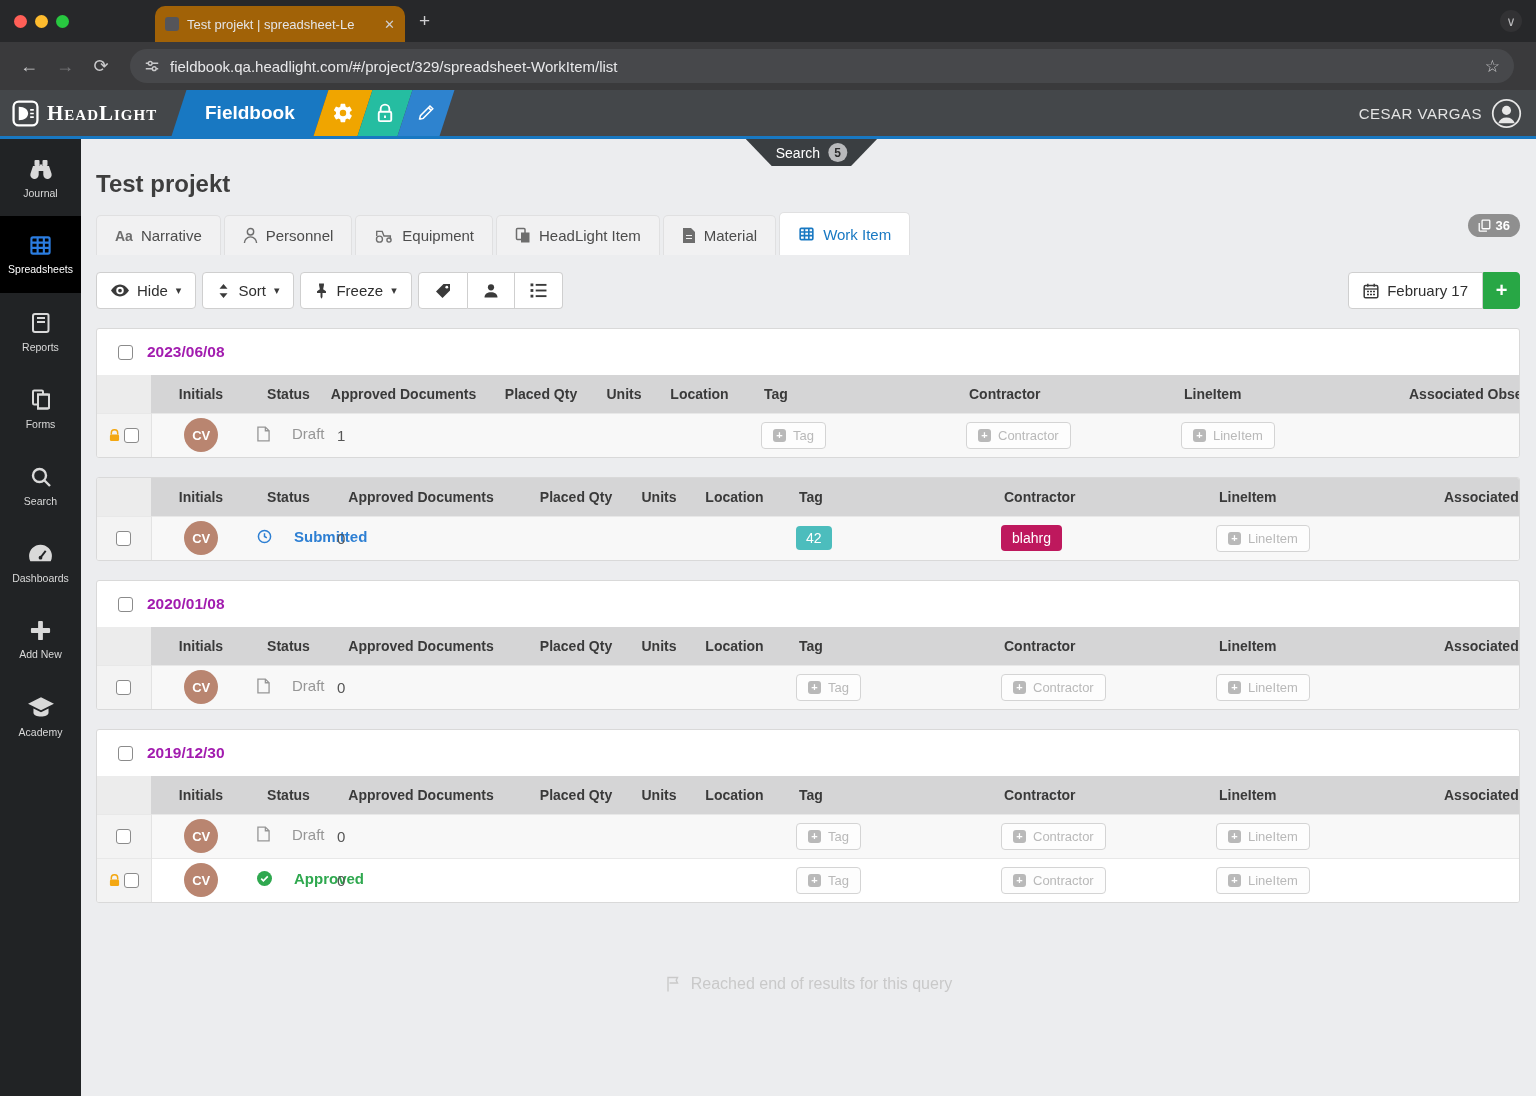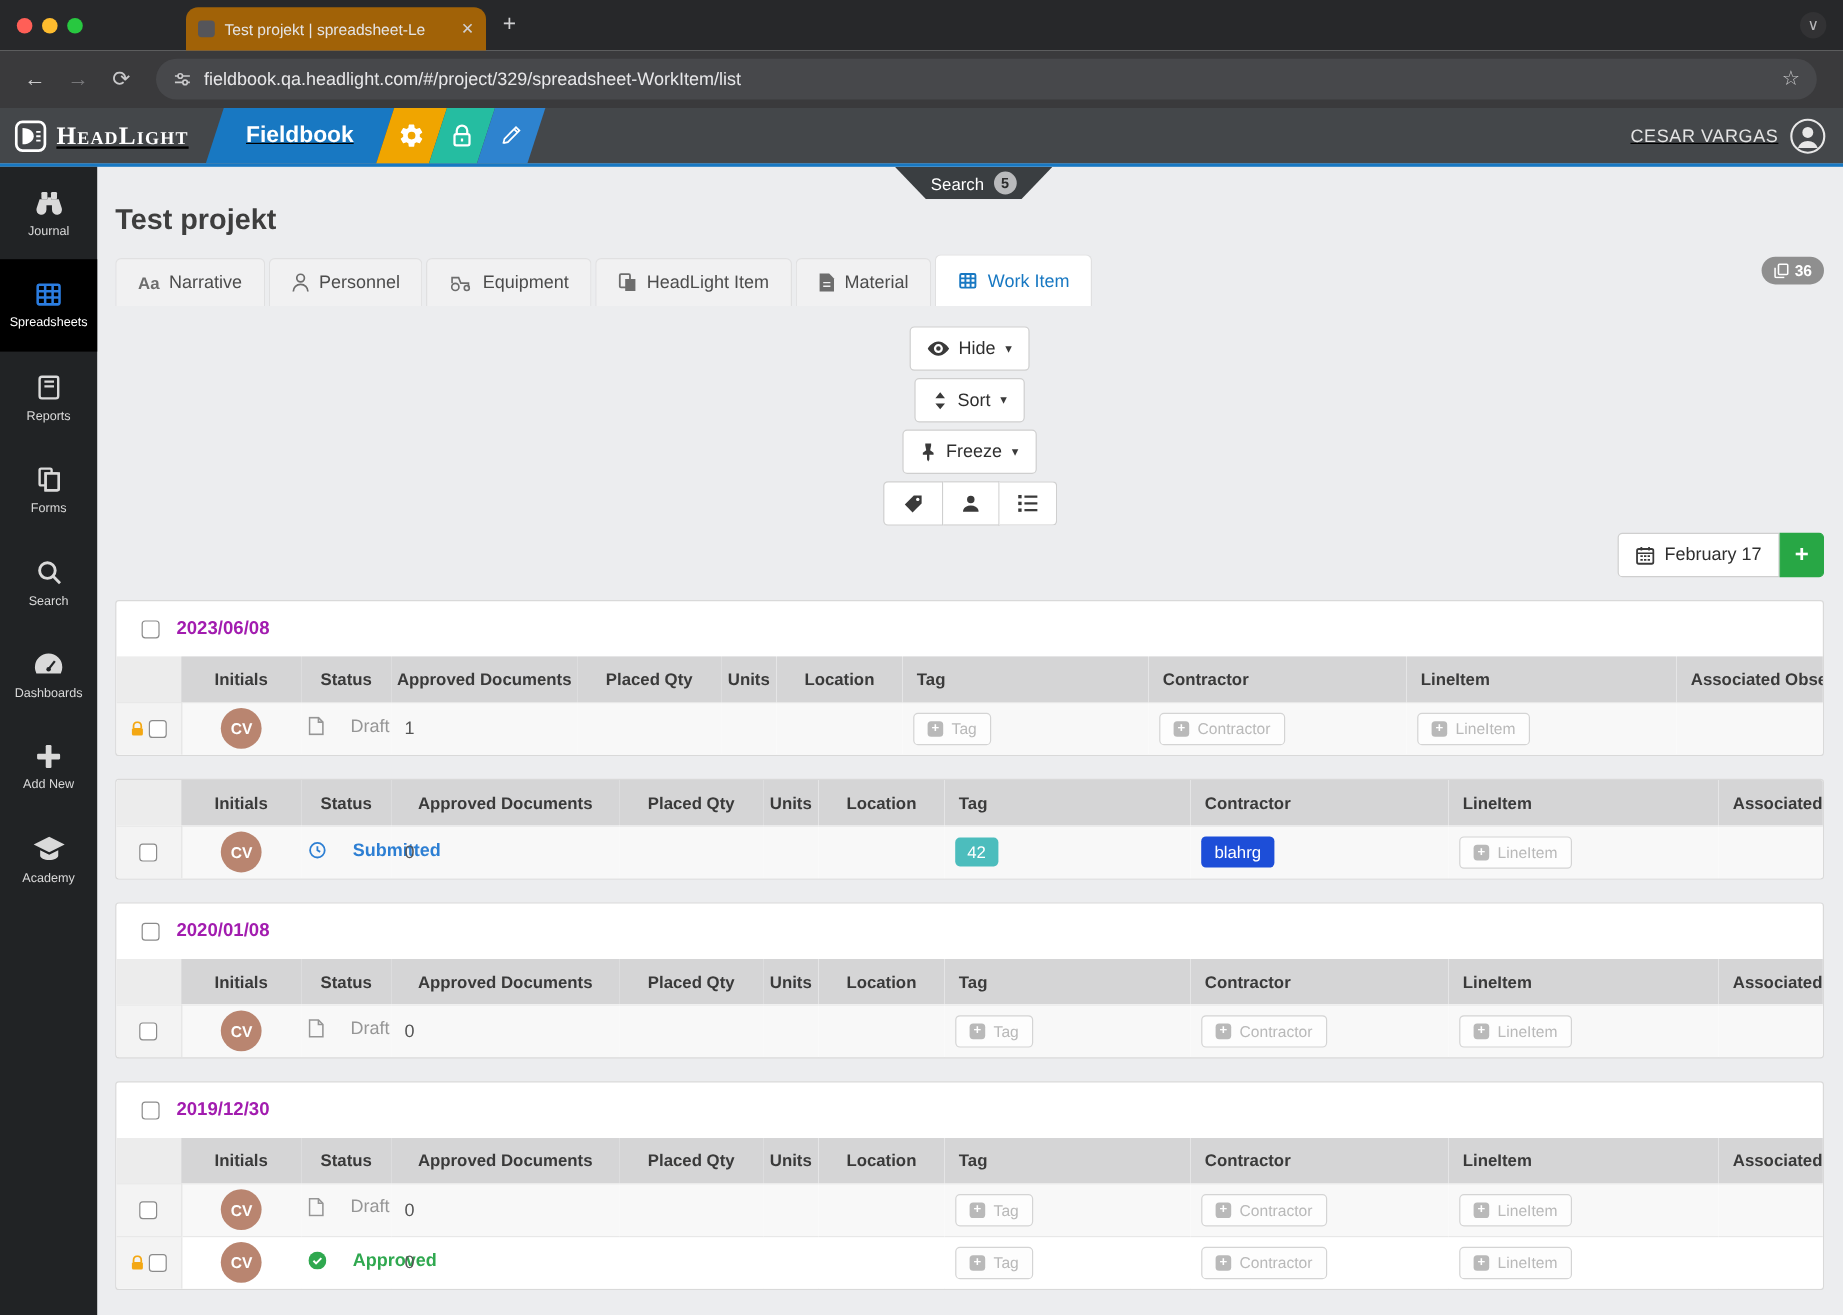--- a/index.html
+++ b/index.html
@@ -24,21 +24,21 @@
   .nav-ic { width:30px; height:30px; display:flex; align-items:center; justify-content:center;
             color:#c9c9cb; font-size:18px; border-radius:50%; }
   .nav-ic.dim { color:#77777a; }
   .urlbar { flex:1; height:34px; background:#47484b; border-radius:17px; margin:0 8px;
             display:flex; align-items:center; padding:0 14px; gap:10px; }
   .urlbar .site-info { color:#c9c9cb; }
   .url-text { color:#e8e8ea; font-size:15px; flex:1; white-space:nowrap; overflow:hidden; }
   .url-star { color:#c9c9cb; font-size:17px; }
 
   
-  .app-header { height:46px; background:#44474a; display:flex; align-items:stretch; position:relative;text-decoration:underline; }
+  .app-header { height:46px; background:#44474a; display:flex; align-items:stretch; position:relative; }
   .logo { display:flex; align-items:center; gap:8px; padding:0 12px 0 12px; }
   .logo-text { color:#fff; font-family:"Liberation Serif","DejaVu Serif",serif; font-weight:bold;
                font-variant:small-caps; font-size:21px; letter-spacing:1px; }
   .chiprow { display:flex; align-items:stretch; margin-left:10px; }
   .chip { transform:skewX(-18deg); display:flex; align-items:center; justify-content:center; }
   .chip > * { transform:skewX(18deg); }
   .chip-fieldbook { background:#1878c2; padding:0 26px; }
   .chip-fieldbook span { color:#fff; font-size:19px; font-weight:bold; }
   .chip-gear { background:#f0a500; width:44px; }
   .chip-lockc { background:#25bda1; width:40px; }
@@ -78,21 +78,21 @@
   .tab svg, .tab .glyph { color:#6d6d6d; }
   .tab .glyph { font-size:14px; font-weight:bold; }
   .tab.active { background:#fff; color:#1878c2; height:43px; }
   .tab.active svg { color:#1878c2; }
   .records-badge { margin-left:auto; align-self:flex-start; margin-top:2px; background:#8f8f8f; color:#fff;
                    border-radius:12px; height:23px; padding:0 10px; display:flex; align-items:center; gap:5px;
                    font-size:13px; font-weight:bold; }
   .records-badge svg { color:#fff; }
 
   
-  .tools-row { display:flex; align-items:center; margin-top:17px; gap:6px;flex-direction:column; }
+  .tools-row { display:flex; align-items:center; margin-top:17px; gap:6px; }
   .btn { height:37px; background:#fff; border:1px solid #cfcfcf; border-radius:4px;
          display:flex; align-items:center; gap:8px; padding:0 14px; font-size:15px; color:#2f2f2f; cursor:default; }
   .btn svg { color:#3a3a3a; }
   .caret { font-size:11px; color:#3a3a3a; }
   .btn-group { display:flex; }
   .btn-group .btn { border-radius:0; border-left-width:0; padding:0 15px; }
   .btn-group .btn:first-child { border-radius:4px 0 0 4px; border-left-width:1px; }
   .btn-group .btn:last-child { border-radius:0 4px 4px 0; }
   .tools-right { margin-left:auto; display:flex; }
   .btn-date { border-radius:4px 0 0 4px; }
@@ -130,21 +130,21 @@
   .status-approved { color:#2fa84f; font-weight:bold; }
   td.cell-val { padding-left:11px; font-size:15px; color:#555; }
   td.cell-left { padding-left:9px; }
   .ph-btn { display:inline-flex; align-items:center; gap:7px; height:27px; padding:0 11px;
             background:#fdfdfd; border:1px solid #d4d4d4; border-radius:4px; font-size:13px; color:#b9b9b9;
             font-family:inherit; cursor:default; }
   .plus-sq { width:13px; height:13px; border-radius:3px; background:#b9b9b9; color:#fff; font-size:11px;
              line-height:13px; text-align:center; font-weight:bold; display:inline-block; }
   .badge-tag { display:inline-block; background:#4cbdbd; color:#fff; font-size:14px; border-radius:4px;
                padding:4px 10px; }
-  .badge-contractor { display:inline-block; background:#1d4ed8; color:#fff; font-size:14px; border-radius:4px;
+  .badge-contractor { display:inline-block; background:#be185d; color:#fff; font-size:14px; border-radius:4px;
                padding:5px 11px; }
 
   .footer-msg { margin-top:72px; display:flex; align-items:center; justify-content:center; gap:9px;
                 color:#c9c9c9; font-size:16px; }
   .footer-msg svg { color:#c9c9c9; }
 </style>
 </head>
 <body>
 
 <div class="titlebar">

